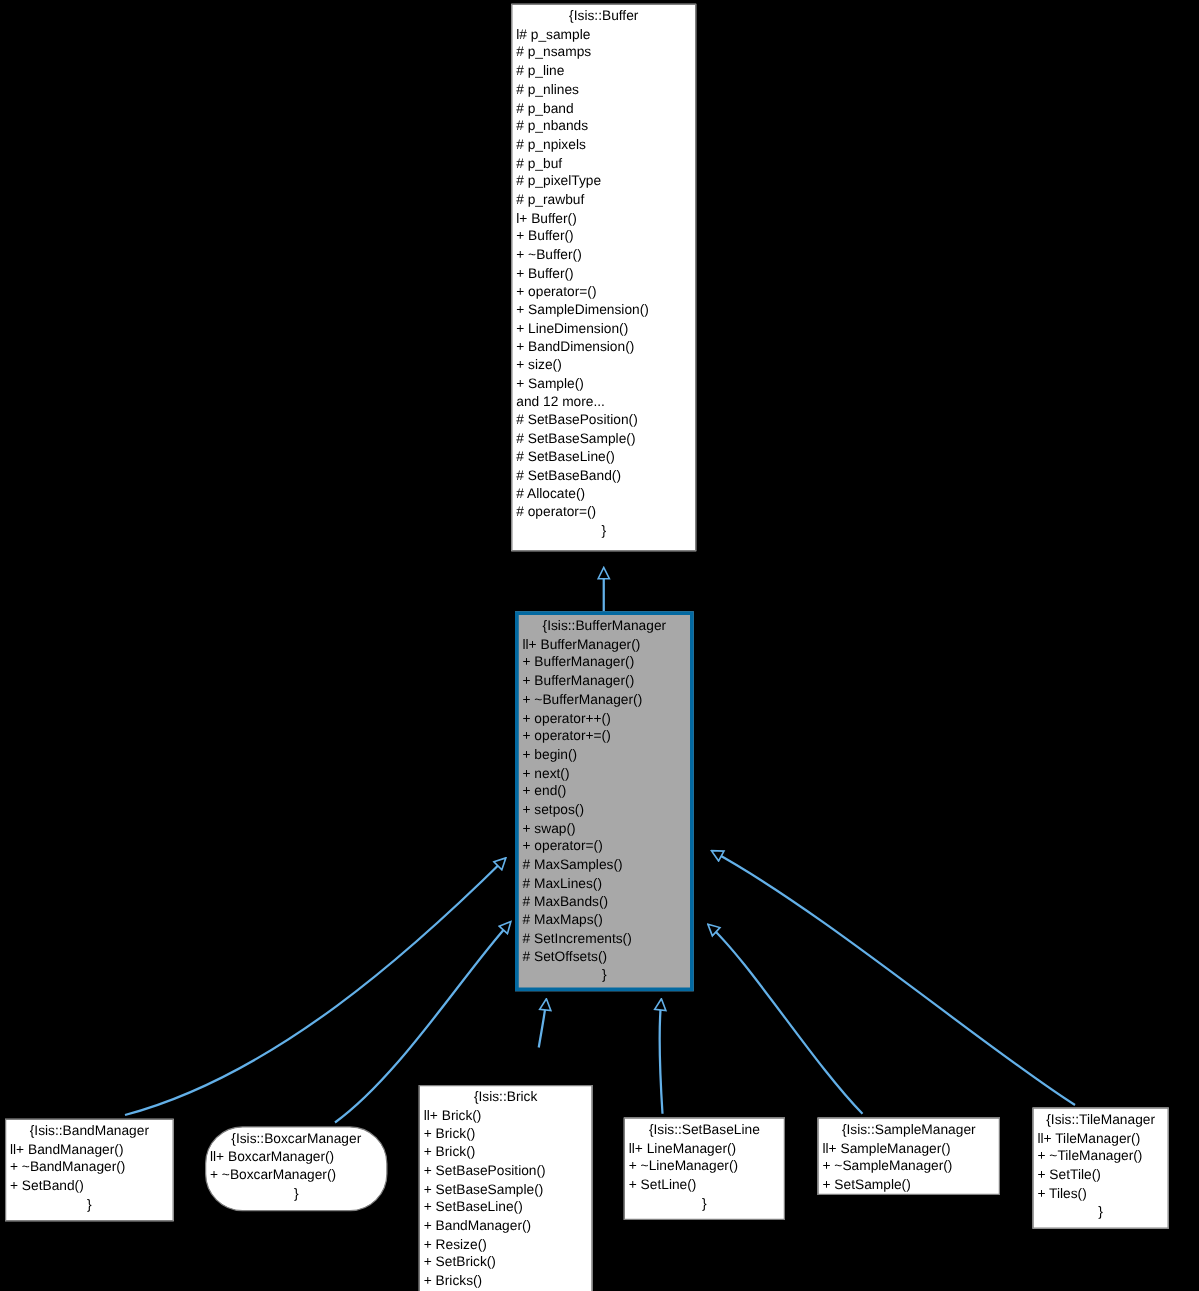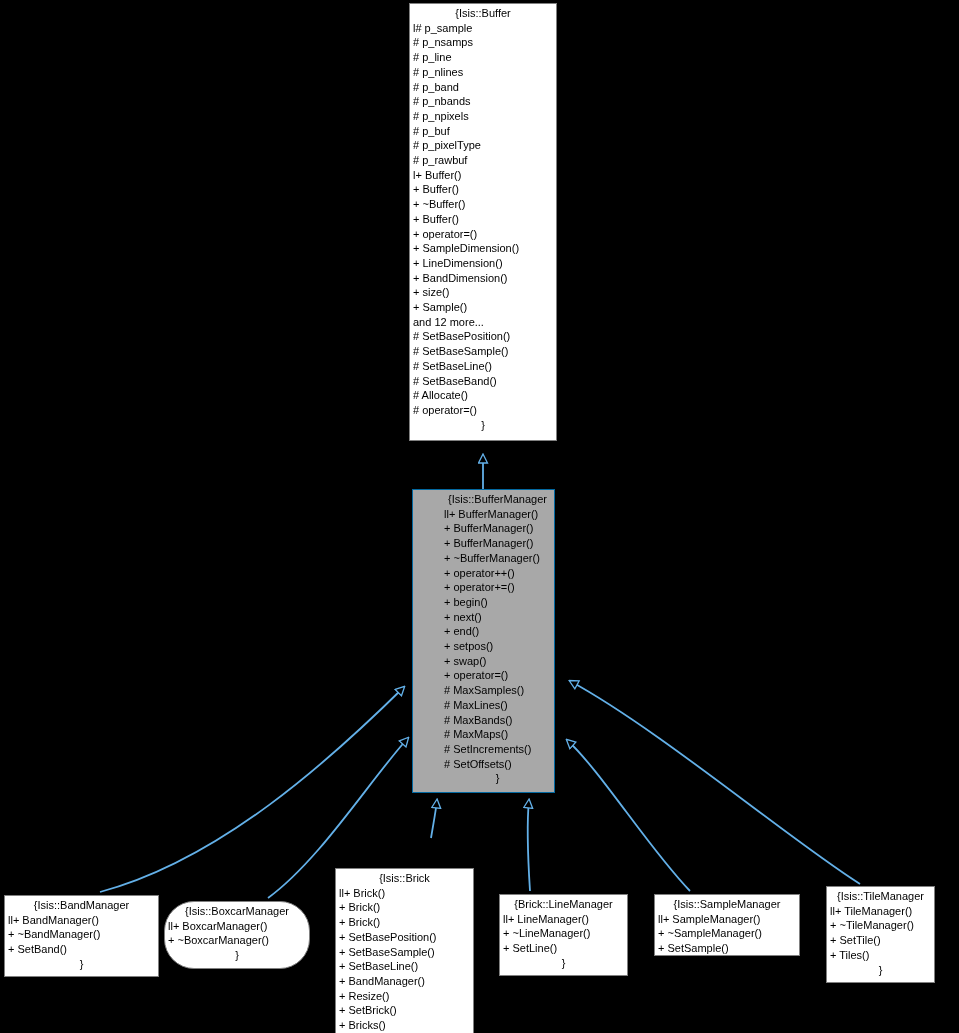--- a/index.html
+++ b/index.html
@@ -16,21 +16,21 @@
     box-sizing:border-box;
     border:1px solid #808080;
     background:#ffffff;
     color:#000000;
     font-size:11px;
     line-height:14.7px;
     padding:2px 0 2px 0;
     white-space:nowrap;
     overflow:hidden;
   }
-  .node.current{ background:#a8a8a8; border:1px solid #0369a1;padding-left:28px;}
+  .node.current{ background:#a8a8a8; border:3px solid #0369a1;}
   .node .title{
     display:block;
     text-align:center;
     padding:0 4px;
   }
   .node .member{
     display:block;
     text-align:left;
     padding:0 2px 0 3px;
   }
@@ -115,21 +115,21 @@
     <span class="member">+ operator=()</span>
     <span class="member"># MaxSamples()</span>
     <span class="member"># MaxLines()</span>
     <span class="member"># MaxBands()</span>
     <span class="member"># MaxMaps()</span>
     <span class="member"># SetIncrements()</span>
     <span class="member"># SetOffsets()</span>
     <span class="brace">}</span>
   </div>
 
-  <div class="node" style="left:4px;top:895px;width:155px;height:82px;">
+  <div class="node" style="left:4px;top:895px;width:135px;height:82px;">
     <span class="title">{Isis::BandManager</span>
     <span class="member">ll+ BandManager()</span>
     <span class="member">+ ~BandManager()</span>
     <span class="member">+ SetBand()</span>
     <span class="brace">}</span>
   </div>
 
   <div class="node" style="left:164px;top:901px;width:146px;height:68px;border-radius:30px;">
     <span class="title">{Isis::BoxcarManager</span>
     <span class="member">ll+ BoxcarManager()</span>
@@ -146,21 +146,21 @@
     <span class="member">+ SetBaseSample()</span>
     <span class="member">+ SetBaseLine()</span>
     <span class="member">+ BandManager()</span>
     <span class="member">+ Resize()</span>
     <span class="member">+ SetBrick()</span>
     <span class="member">+ Bricks()</span>
     <span class="brace">}</span>
   </div>
 
   <div class="node" style="left:499px;top:894px;width:129px;height:82px;">
-    <span class="title">{Brick::LineManager</span>
+    <span class="title">{Isis::SetBaseLine</span>
     <span class="member">ll+ LineManager()</span>
     <span class="member">+ ~LineManager()</span>
     <span class="member">+ SetLine()</span>
     <span class="brace">}</span>
   </div>
 
   <div class="node" style="left:654px;top:894px;width:146px;height:62px;">
     <span class="title">{Isis::SampleManager</span>
     <span class="member">ll+ SampleManager()</span>
     <span class="member">+ ~SampleManager()</span>

